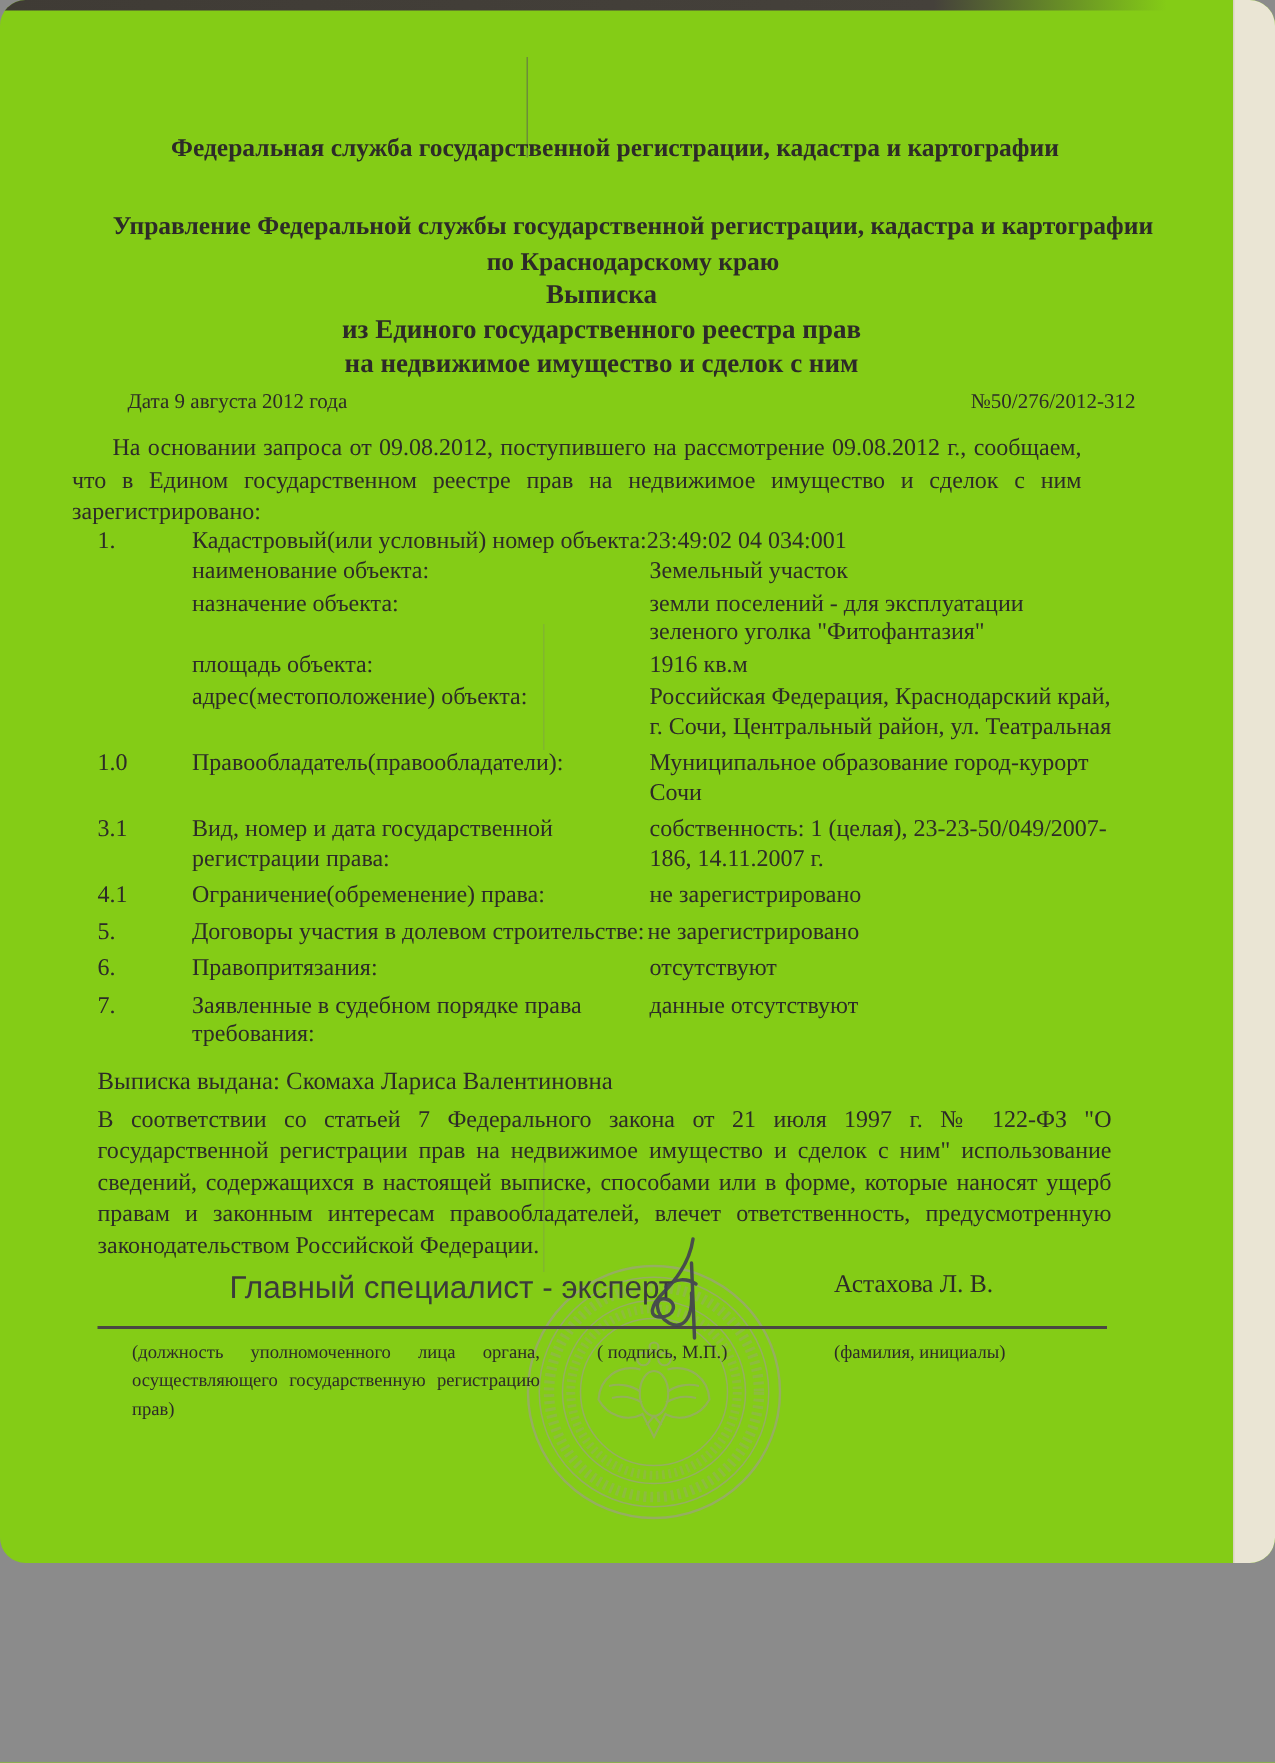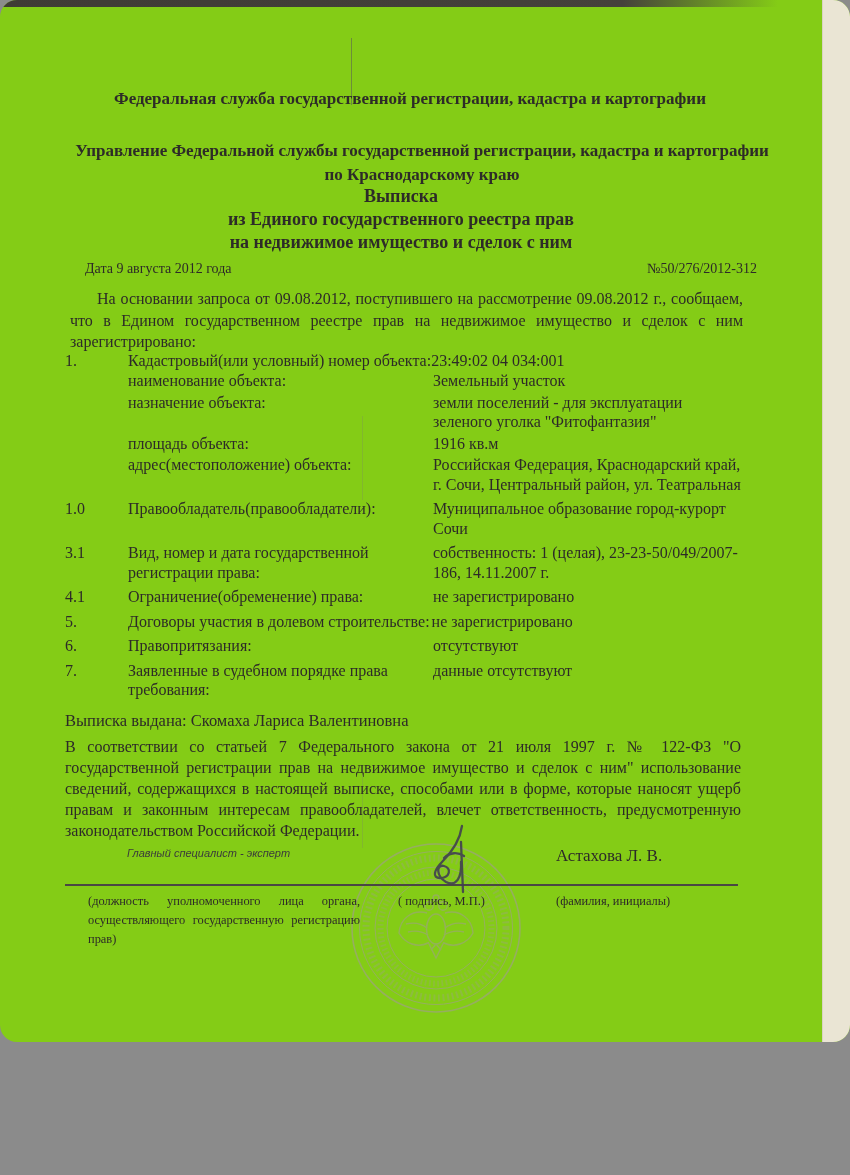--- a/index.html
+++ b/index.html
@@ -29,42 +29,42 @@
   .agency{position:absolute;left:90px;top:86px;width:640px;text-align:center;
     font-weight:bold;font-size:17px;line-height:25px;}
   .department{position:absolute;left:72px;top:139px;width:700px;text-align:center;
     font-weight:bold;font-size:17px;line-height:24px;}
   .doc-title{position:absolute;left:65px;top:185px;width:672px;text-align:center;
     font-weight:bold;font-size:18px;line-height:23px;}
 
   .date-row{position:absolute;left:65px;top:261px;width:672px;display:flex;
     justify-content:space-between;font-size:14px;margin-left:20px;}
 
-  .intro{position:absolute;left:70px;top:288px;width:673px;font-size:16px;
+  .intro{position:absolute;left:48px;top:288px;width:673px;font-size:16px;
     line-height:21.5px;text-align:justify;text-indent:27px;}
 
   .cadastral{position:absolute;left:65px;top:352px;width:700px;display:flex;font-size:16px;}
   .cadastral .num{width:63px;flex-shrink:0;}
 
   
   .props{position:absolute;left:65px;top:371px;width:676px;font-size:16px;line-height:19.5px;}
   .props .row{display:flex;margin-bottom:2px;}
   .props .row.numbered{margin-top:5px;}
   .props .num{width:63px;flex-shrink:0;}
   .props .label{width:305px;flex-shrink:0;}
   .props .value{flex:1;}
   .props .row.wide .label{width:auto;white-space:nowrap;margin-right:2px;}
 
   .issued{position:absolute;left:65px;top:711px;font-size:16.5px;}
   .legal{position:absolute;left:65px;top:736px;width:676px;font-size:16px;
     line-height:21px;text-align:justify;}
 
   
-  .position-title{position:absolute;left:127px;top:847px;
-    font-family:"Liberation Sans","DejaVu Sans",sans-serif;font-size:11px;color:#3b3b3b;z-index:2;font-style:italic;}
+  .position-title{position:absolute;left:153px;top:847px;
+    font-family:"Liberation Sans","DejaVu Sans",sans-serif;font-size:21px;color:#3b3b3b;z-index:2;}
   .signatory-name{position:absolute;left:556px;top:846px;font-size:17px;z-index:2;}
   .sig-rule{position:absolute;left:65px;top:884px;width:673px;height:2px;background:#4a4743;z-index:2;}
   .caption{position:absolute;top:892px;font-size:12.4px;line-height:19px;z-index:2;}
   .caption-position{left:88px;width:272px;text-align:justify;}
   .caption-sign{left:398px;}
   .caption-name{left:556px;}
 
   .stamp-svg{position:absolute;left:348px;top:840px;z-index:1;}
   .signature-svg{position:absolute;left:400px;top:812px;z-index:3;}
 

